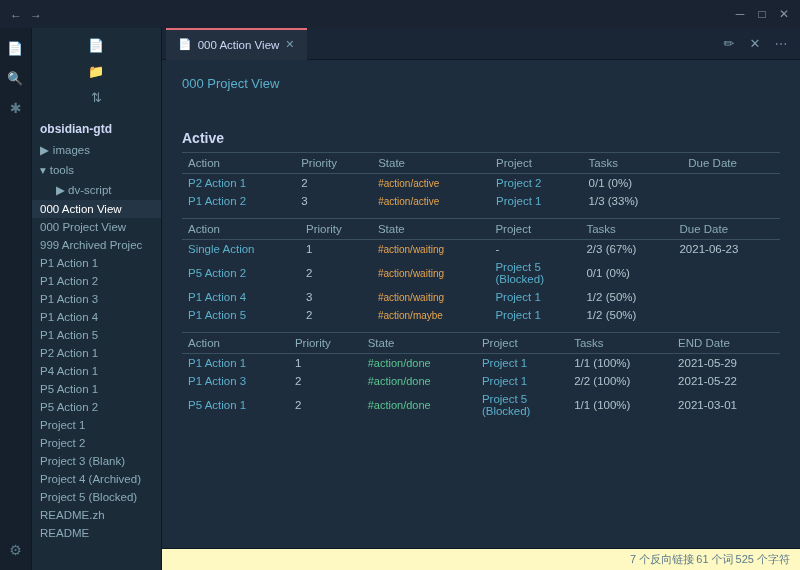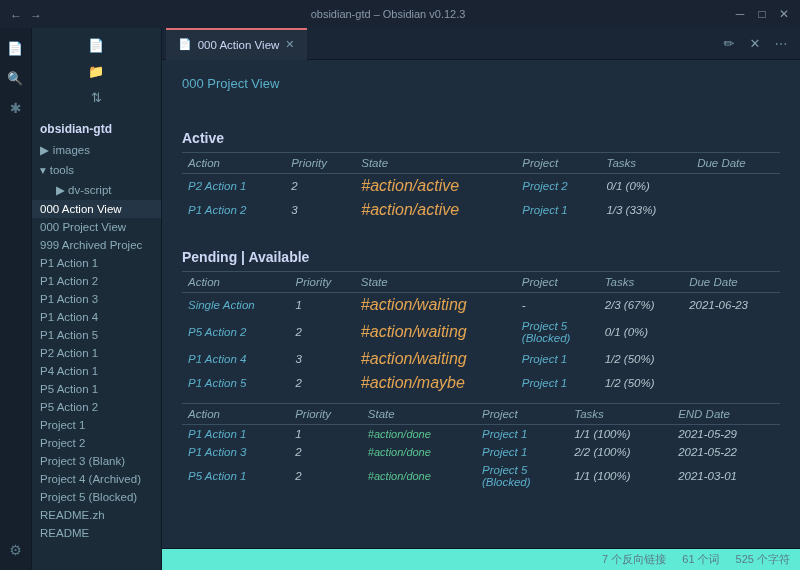--- a/index.html
+++ b/index.html
@@ -168,74 +168,72 @@
       color: #cdd6f4;
       margin: 27px 0 6px;
     }
     .section-heading.pending { }
 
     
     .data-table {
       width: 100%;
       border-collapse: collapse;
       margin-bottom: 8px;
-      font-style: italic;
     }
     .data-table thead tr {
       border-top: 1px solid #3a4f60;
       border-bottom: 1px solid #3a4f60;
     }
     .data-table th {
       text-align: left;
       padding: 4px 6px;
       color: #8aabb8;
       font-weight: 500;
       font-size: 11.5px;
     }
     .data-table td {
       padding: 3px 6px;
       color: #b0c4cc;
       font-size: 11.5px;
     }
 
     .link-blue { color: #5aafca; text-decoration: none; }
-    .link-orange { color: #e5a450; text-decoration: none; font-size: 16px; }
+    .link-orange { color: #e5a450; text-decoration: none; font-size: 10px; }
     .link-green { color: #5ac490; text-decoration: none; font-size: 11px; }
 
     
     .status-bar {
       height: 22px;
-      background: #5eead4;
+      background: #fef9c3;
       border-top: 1px solid #0d1a26;
       display: flex;
       align-items: center;
       justify-content: flex-end;
       padding: 0 10px;
       color: #5a7a8a;
       font-size: 11px;
-      gap: 16px;
+      gap: 2px;
     }
 
     .sidebar-icons-top {
       display: flex;
       flex-direction: column;
       align-items: center;
       padding: 6px 0;
       gap: 4px;
     }
   </style>
 </head>
 <body>
 
 <div class="title-bar">
   <div class="title-bar-nav">
     <div class="title-bar-btn">←</div>
     <div class="title-bar-btn">→</div>
   </div>
-  <div class="title-bar-center">obsidian-gtd – Obsidian v0.12.3</div>
   <div class="title-bar-controls">
     <div class="title-bar-btn">─</div>
     <div class="title-bar-btn">□</div>
     <div class="title-bar-btn">✕</div>
   </div>
 </div>
 
 <div class="app-layout">
 
   <div class="ribbon">
@@ -332,21 +330,20 @@
             <td>3</td>
             <td><a class="link-orange">#action/active</a></td>
             <td><a class="link-blue">Project 1</a></td>
             <td>1/3 (33%)</td>
             <td></td>
           </tr>
         </tbody>
       </table>
 
       
-      <div class="section-heading pending">Pending | Available</div>
       <table class="data-table">
         <thead>
           <tr>
             <th>Action</th>
             <th>Priority</th>
             <th>State</th>
             <th>Project</th>
             <th>Tasks</th>
             <th>Due Date</th>
           </tr>

